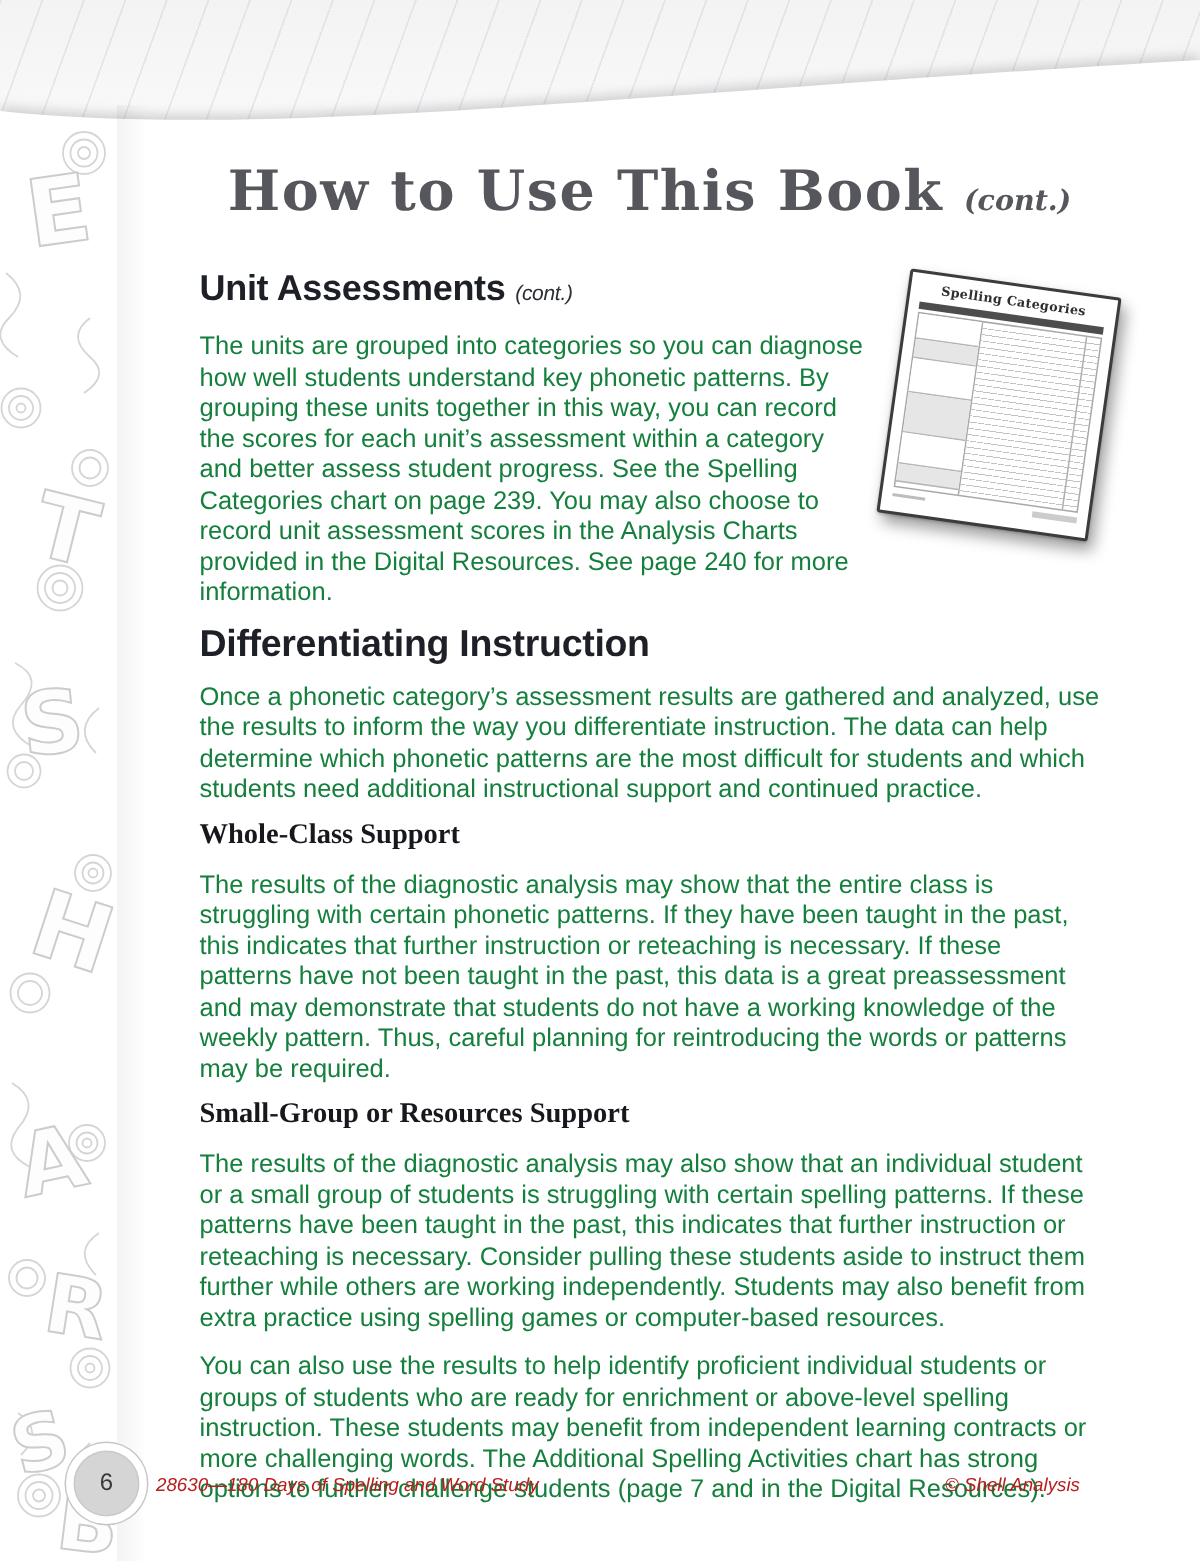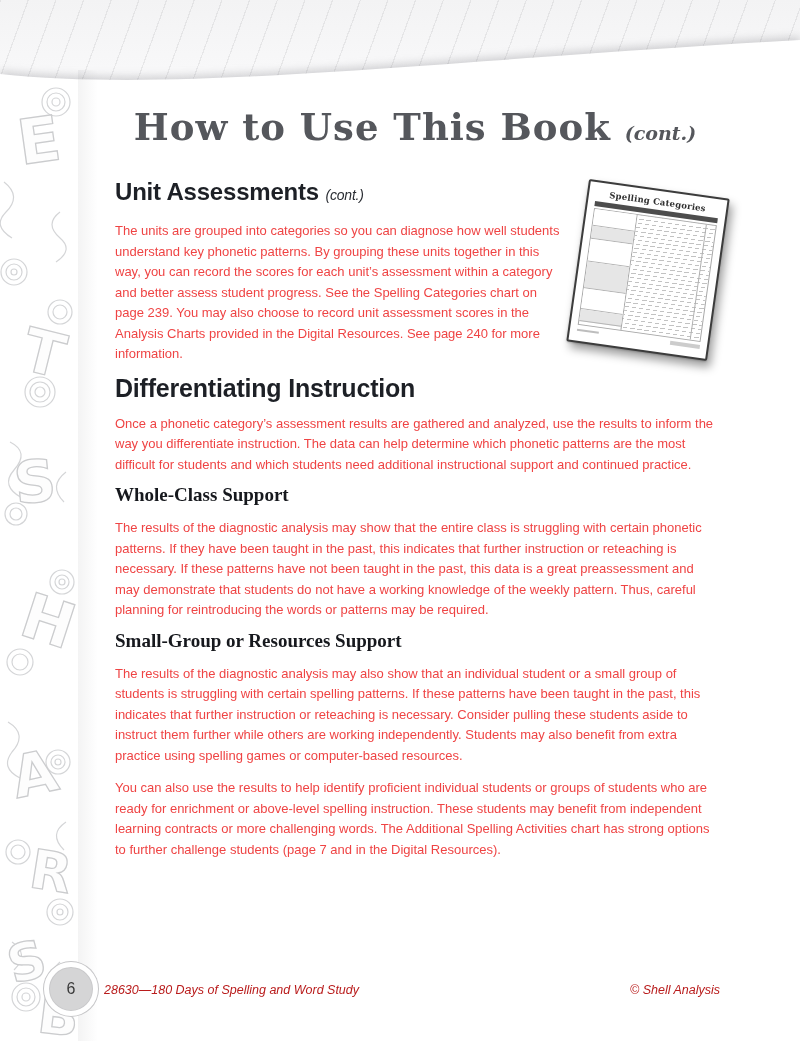--- a/index.html
+++ b/index.html
@@ -22,32 +22,32 @@
   .side-border svg{display:block;}
   .border-shade{
     position:absolute;left:78px;top:70px;bottom:0;width:20px;
     background:linear-gradient(to right, rgba(60,60,65,0.06), rgba(0,0,0,0));
   }
   .doodle-letter{
     font-family:"DejaVu Sans", sans-serif;font-weight:bold;
     fill:#fdfdfd;stroke:#cbccce;stroke-width:1.3px;
   }
   
-  .content{position:absolute;left:115px;top:100px;width:600px;}
+  .content{position:absolute;left:133px;top:100px;width:600px;}
   h1.book-title{
     margin:6px 0 10px;text-align:center;
     font-family:"DejaVu Serif", serif;font-weight:bold;
     font-size:37px;line-height:42px;letter-spacing:1px;color:#55575c;
   }
   h1 .title-cont{font-size:19px;font-style:italic;letter-spacing:0;}
   h2.section{margin:24px 0 9px;font-size:24px;line-height:27px;color:#1d2026;letter-spacing:-0.2px;}
   h2.section--second{margin:4px 0 6px;font-size:25px;line-height:28px;}
   h2 .heading-cont{font-size:14px;font-style:italic;font-weight:normal;color:#2a2d33;}
   h3.subsection{margin:3px 0 4px;font-size:19px;line-height:22px;color:#16181d;font-family:Liberation Serif, serif;}
-  p.body{margin:12px 0 9px;font-size:13px;line-height:20.5px;color:#ef4444;}
+  p.body{margin:12px 0 9px;font-size:17px;line-height:20.5px;color:#15803d;}
   p.body--narrow{width:447px;}
   .italic{font-style:italic;}
   
   .thumb-wrap{position:absolute;left:450px;top:82px;width:170px;height:178px;}
   .thumb-page{
     position:absolute;left:12px;top:6px;width:138px;height:160px;
     background:#fff;border:2.5px solid #3c3c3c;border-radius:2px;
     transform:rotate(8deg);
     box-shadow:4px 6px 10px rgba(0,0,0,0.38), 0 1px 2px rgba(0,0,0,0.2);
   }

